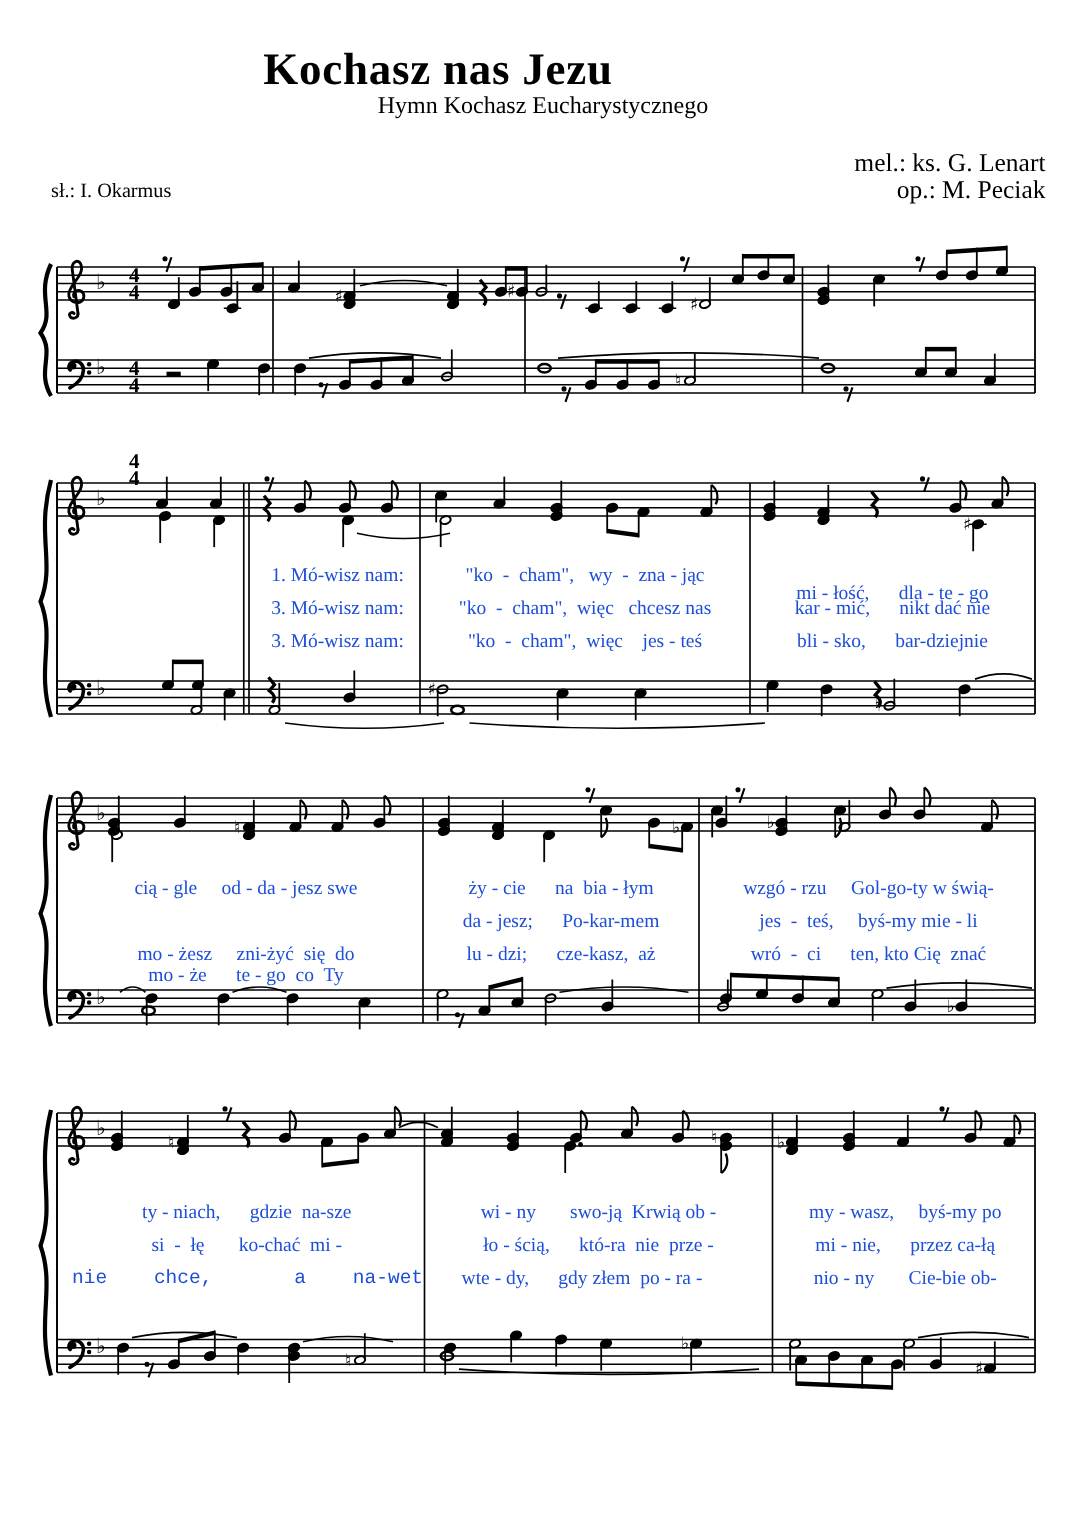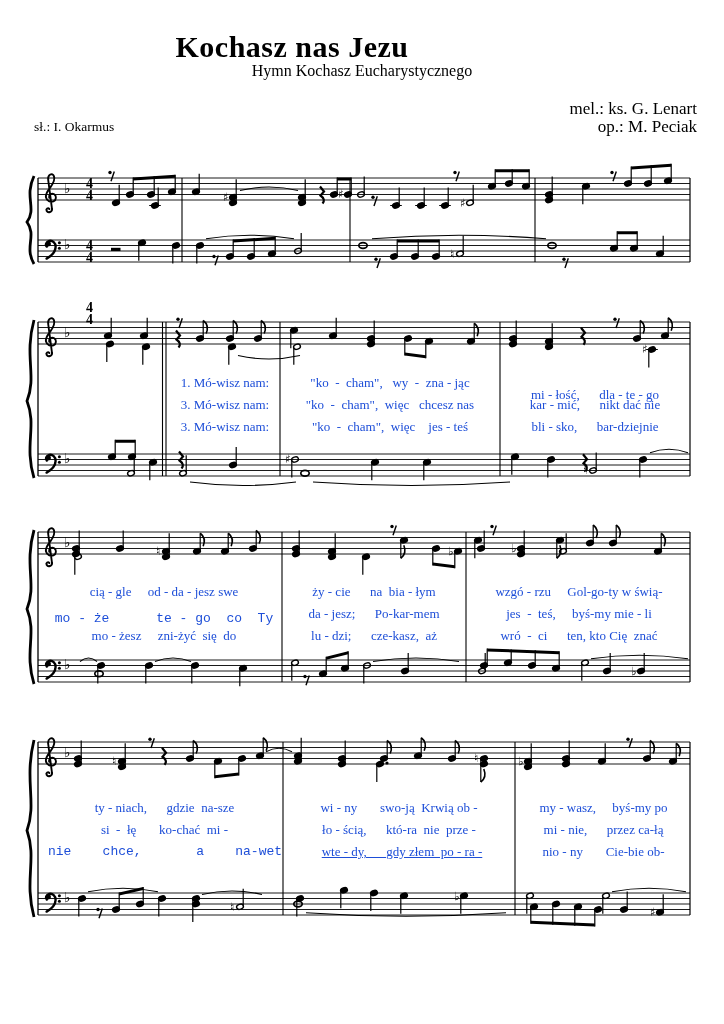--- a/index.html
+++ b/index.html
@@ -585,29 +585,29 @@
       <div class="lyric-cell" style="left: 503px; top: 376px; width: 184px; margin-top: 12px;">mi - łość,      dla - te - go</div>
       <div class="lyric-cell" style="left: 172px; top: 398px; width: 106px;">3. Mó-wisz nam:</div>
       <div class="lyric-cell" style="left: 283px; top: 398px; width: 214px;">"ko  -  cham",  więc   chcesz nas</div>
       <div class="lyric-cell" style="left: 503px; top: 398px; width: 184px;">kar - mić,      nikt dać nie</div>
       <div class="lyric-cell" style="left: 172px; top: 420px; width: 106px;">3. Mó-wisz nam:</div>
       <div class="lyric-cell" style="left: 283px; top: 420px; width: 214px;">"ko  -  cham",  więc    jes - teś</div>
       <div class="lyric-cell" style="left: 503px; top: 420px; width: 184px;">bli - sko,      bar-dziejnie</div>
       <div class="lyric-cell" style="left: 48px; top: 585px; width: 232px;">cią - gle     od - da - jesz swe</div>
       <div class="lyric-cell" style="left: 286px; top: 585px; width: 176px;">ży - cie      na  bia - łym</div>
       <div class="lyric-cell" style="left: 470px; top: 585px; width: 218px;">wzgó - rzu     Gol-go-ty w świą-</div>
-      <div class="lyric-cell" style="left: 48px; top: 612px; width: 232px; font-family: Liberation Mono, monospace;">mo - że      te - go  co  Ty</div>
+      <div class="lyric-cell" style="left: 48px; top: 643px; width: 232px;">mo - że      te - go  co  Ty</div>
       <div class="lyric-cell" style="left: 286px; top: 607px; width: 176px;">da - jesz;      Po-kar-mem</div>
       <div class="lyric-cell" style="left: 470px; top: 607px; width: 218px;">jes  -  teś,     byś-my mie - li</div>
       <div class="lyric-cell" style="left: 48px; top: 629px; width: 232px;">mo - żesz     zni-żyć  się  do</div>
       <div class="lyric-cell" style="left: 286px; top: 629px; width: 176px;">lu - dzi;      cze-kasz,  aż</div>
       <div class="lyric-cell" style="left: 470px; top: 629px; width: 218px;">wró  -  ci      ten, kto Cię  znać</div>
       <div class="lyric-cell" style="left: 48px; top: 801px; width: 233px;">ty - niach,      gdzie  na-sze</div>
       <div class="lyric-cell" style="left: 287px; top: 801px; width: 224px;">wi - ny       swo-ją  Krwią ob -</div>
       <div class="lyric-cell" style="left: 519px; top: 801px; width: 169px;">my - wasz,     byś-my po</div>
       <div class="lyric-cell" style="left: 48px; top: 823px; width: 233px;">si  -  łę       ko-chać  mi -</div>
       <div class="lyric-cell" style="left: 287px; top: 823px; width: 224px;">ło - ścią,      któ-ra  nie  prze -</div>
       <div class="lyric-cell" style="left: 519px; top: 823px; width: 169px;">mi - nie,      przez ca-łą</div>
       <div class="lyric-cell" style="left: 48px; top: 845px; width: 233px; font-family: Liberation Mono, monospace;">nie    chce,       a    na-wet</div>
-      <div class="lyric-cell" style="left: 290px; top: 845px; width: 224px; text-decoration: underline;">wte - dy,      gdy złem  po - ra -</div>
+      <div class="lyric-cell" style="left: 276px; top: 845px; width: 224px;">wte - dy,      gdy złem  po - ra -</div>
       <div class="lyric-cell" style="left: 519px; top: 845px; width: 169px;">nio - ny       Cie-bie ob-</div>
     </div>
 </div>
 
 </body></html>

